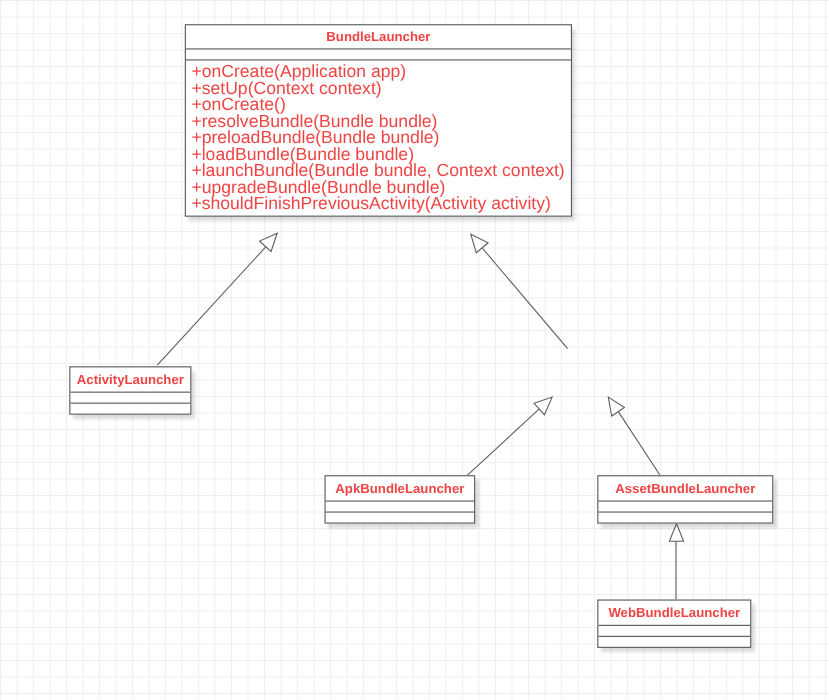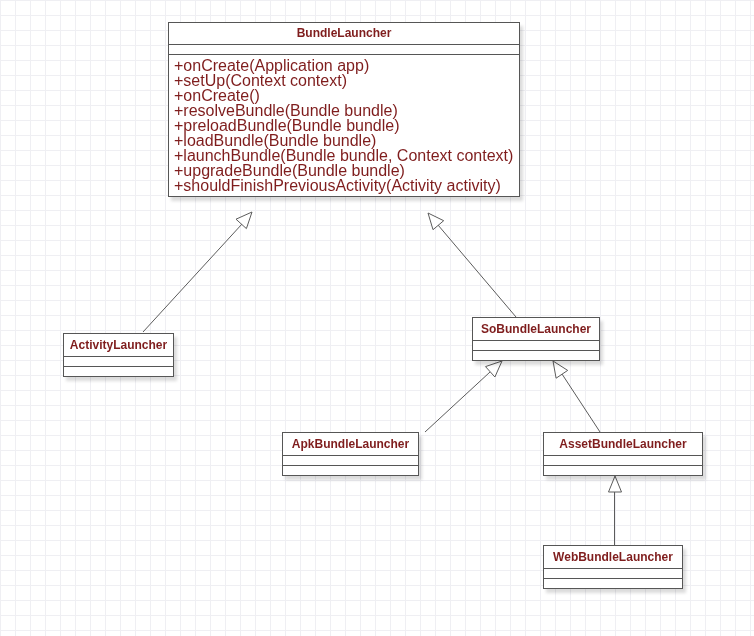--- a/index.html
+++ b/index.html
@@ -24,21 +24,21 @@
     position: absolute;
     left: 0; top: 0;
     width: 754px; height: 636px;
     pointer-events: none;
   }
   .uml-class {
     position: absolute;
     background: #ffffff;
     border: 1px solid #565656;
     box-shadow: 3px 4px 3px rgba(0,0,0,0.14);
-    color: #7f1d1d;
+    color: #ef4444;
     box-sizing: border-box;
   }
   .uml-title {
     font-weight: bold;
     font-size: 12px;
     text-align: center;
     height: 21px;
     line-height: 21px;
     border-bottom: 1px solid #565656;
     white-space: nowrap;
@@ -53,21 +53,21 @@
     font-size: 16px;
     line-height: 15px;
     white-space: nowrap;
   }
   .small .uml-title { height: 22px; line-height: 22px; }
   .small .uml-methods { height: 9px; padding: 0; }
 
   #cls-bundle   { left: 168px; top: 22px;  width: 352px; }
   #cls-activity { left: 63px;  top: 333px; width: 111px; }
   #cls-so       { left: 472px; top: 317px; width: 128px; }
-  #cls-apk      { left: 282px; top: 432px; width: 137px; }
+  #cls-apk      { left: 295px; top: 432px; width: 137px; }
   #cls-asset    { left: 543px; top: 432px; width: 160px; }
   #cls-web      { left: 543px; top: 545px; width: 140px; }
 </style>
 </head>
 <body>
 
 <div class="canvas">
 
   <svg class="connectors" viewBox="0 0 754 636" xmlns="http://www.w3.org/2000/svg">
 
@@ -112,25 +112,20 @@
       <div>+shouldFinishPreviousActivity(Activity activity)</div>
     </div>
   </div>
 
   <div class="uml-class small" id="cls-activity">
     <div class="uml-title">ActivityLauncher</div>
     <div class="uml-attrs"></div>
     <div class="uml-methods"></div>
   </div>
 
-  <div class="uml-class small" id="cls-so">
-    <div class="uml-title">SoBundleLauncher</div>
-    <div class="uml-attrs"></div>
-    <div class="uml-methods"></div>
-  </div>
 
   <div class="uml-class small" id="cls-apk">
     <div class="uml-title">ApkBundleLauncher</div>
     <div class="uml-attrs"></div>
     <div class="uml-methods"></div>
   </div>
 
   <div class="uml-class small" id="cls-asset">
     <div class="uml-title">AssetBundleLauncher</div>
     <div class="uml-attrs"></div>

